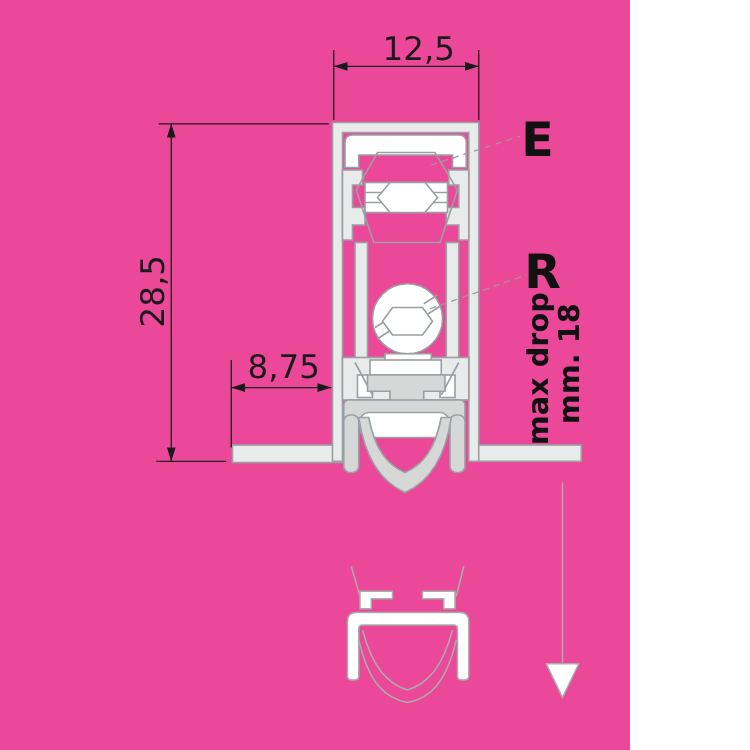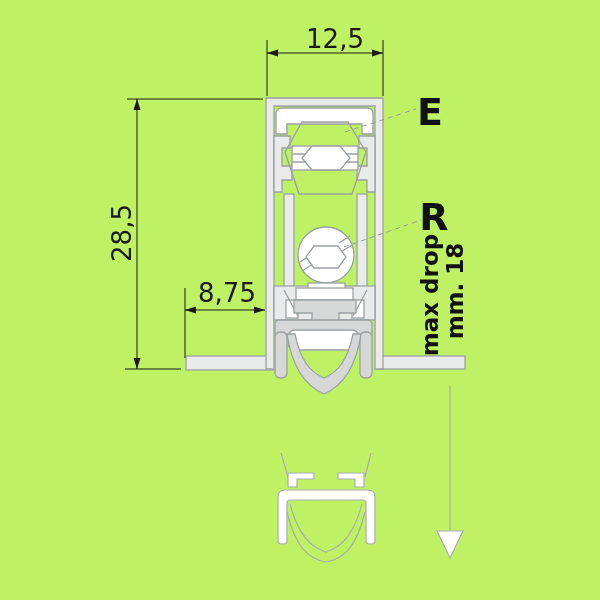--- a/index.html
+++ b/index.html
@@ -1,16 +1,16 @@
 <!DOCTYPE html>
 <html><head>
 <meta charset="utf-8">
 <style>
   html,body{margin:0;padding:0;background:#fff;}
-  .canvas{width:600px;height:600px;background:#bef264;position:relative;overflow:hidden;}
+  .canvas{width:504px;height:600px;background:#ec4899;position:relative;overflow:hidden;}
   svg{display:block;}
   svg text{font-family:"DejaVu Sans","Liberation Sans",sans-serif;}
   .ol{stroke:#9aa0a3;stroke-width:1.3;}
   .thin{stroke:#a8adad;stroke-width:1.2;fill:none;}
   .dim{stroke:#1a1a1a;stroke-width:1;fill:none;}
   .arr{fill:#1a1a1a;stroke:none;}
   .leader{stroke:#9b9b9b;stroke-width:1;stroke-dasharray:5 4;fill:none;}
   .dimtxt{font-size:26px;fill:#1a1a1a;}
   .biglbl{font-size:38px;font-weight:bold;fill:#111;}
   .rot{font-size:23px;font-weight:bold;fill:#111;}

